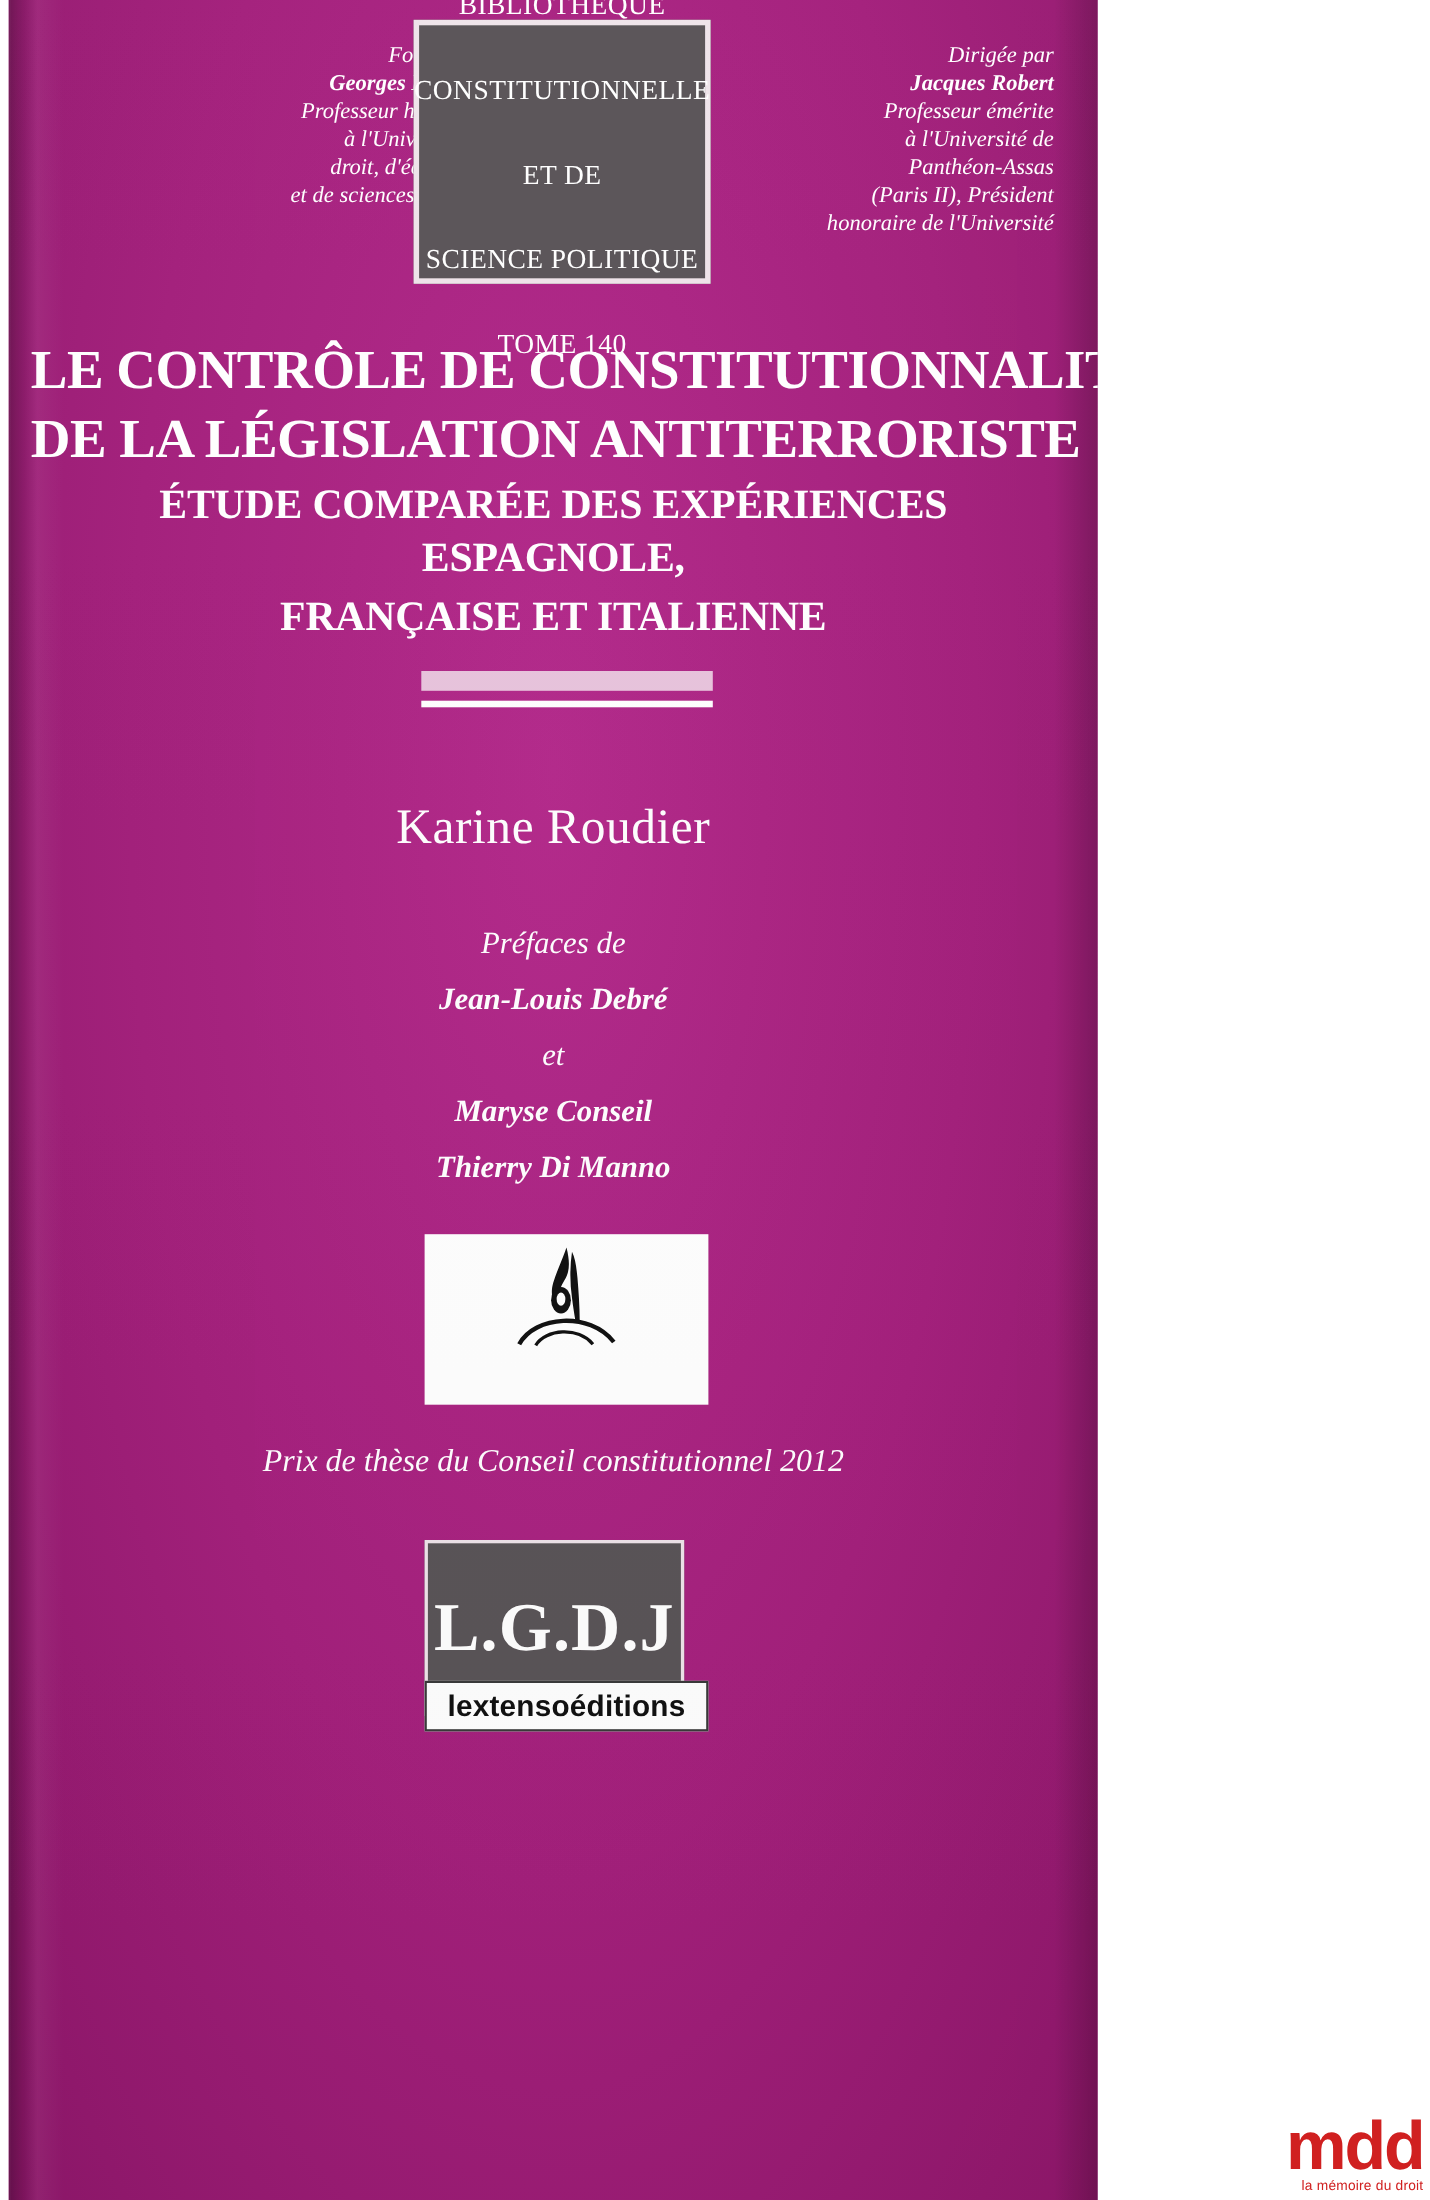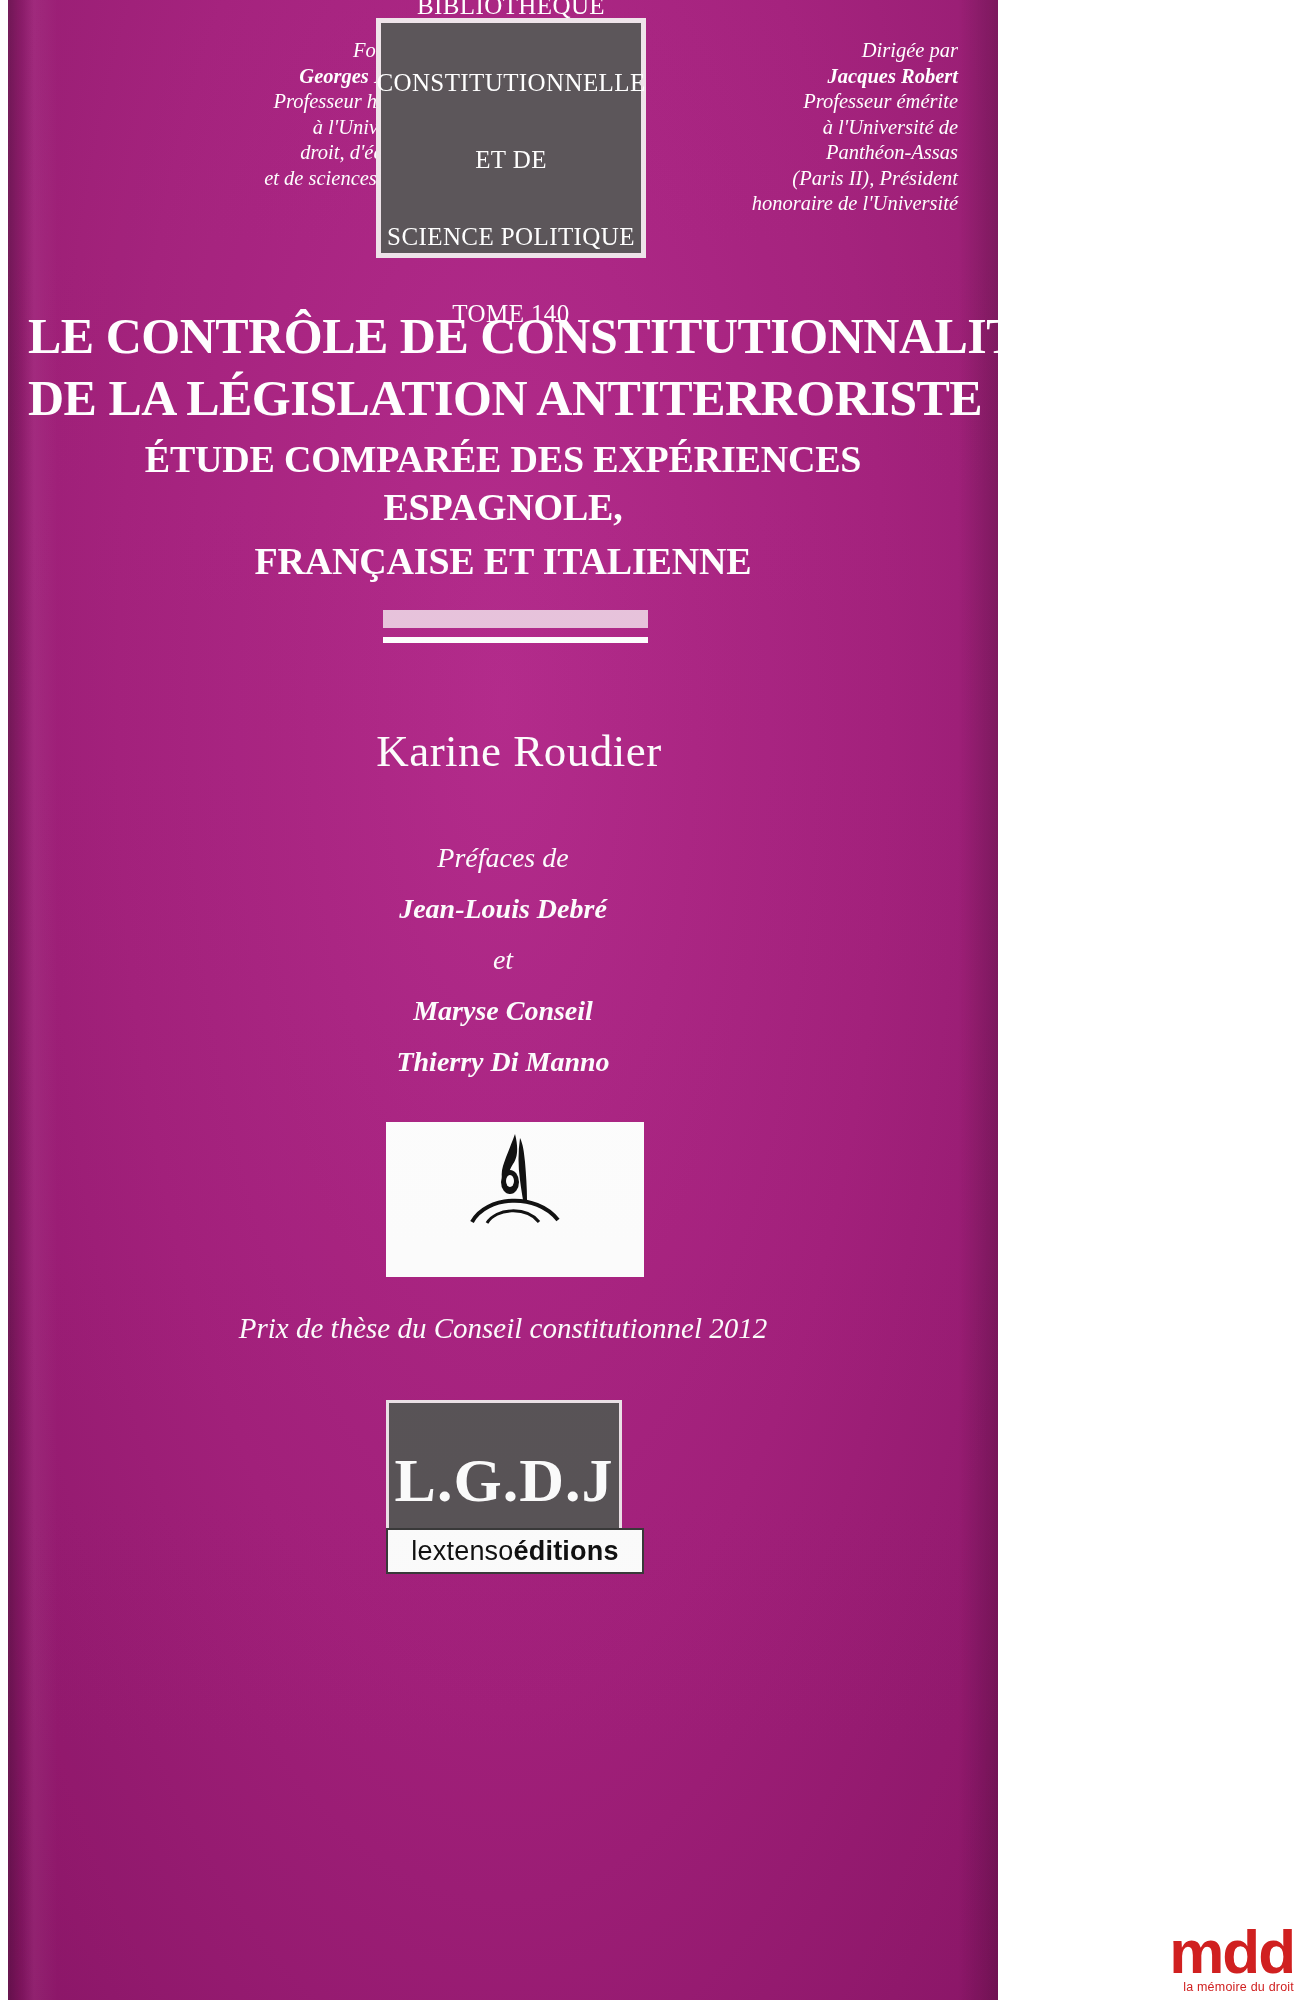--- a/index.html
+++ b/index.html
@@ -158,21 +158,21 @@
   .rule-thin {
     margin-top: 9px;
     height: 6px;
     background: #ffffff;
     width: 100%;
   }
 
   
   .author {
     position: absolute;
-    left: 16px;
+    left: 0;
     top: 725px;
     width: 990px;
     text-align: center;
     color: #ffffff;
     font-size: 45px;
     letter-spacing: .5px;
   }
 
   
   .prefaces {
@@ -257,21 +257,21 @@
     display: flex;
     align-items: center;
     justify-content: center;
   }
   .imprint-text {
     font-family: "Liberation Sans", sans-serif;
     font-size: 27px;
     color: #111111;
     letter-spacing: .2px;
   }
-  .imprint-text .light { font-weight: normal; }
+  .imprint-text .light { font-weight: bold; }
   .imprint-text .bold { font-weight: bold; }
 
   
   .watermark {
     position: absolute;
     right: 6px;
     bottom: 6px;
     width: 150px;
     text-align: right;
   }

